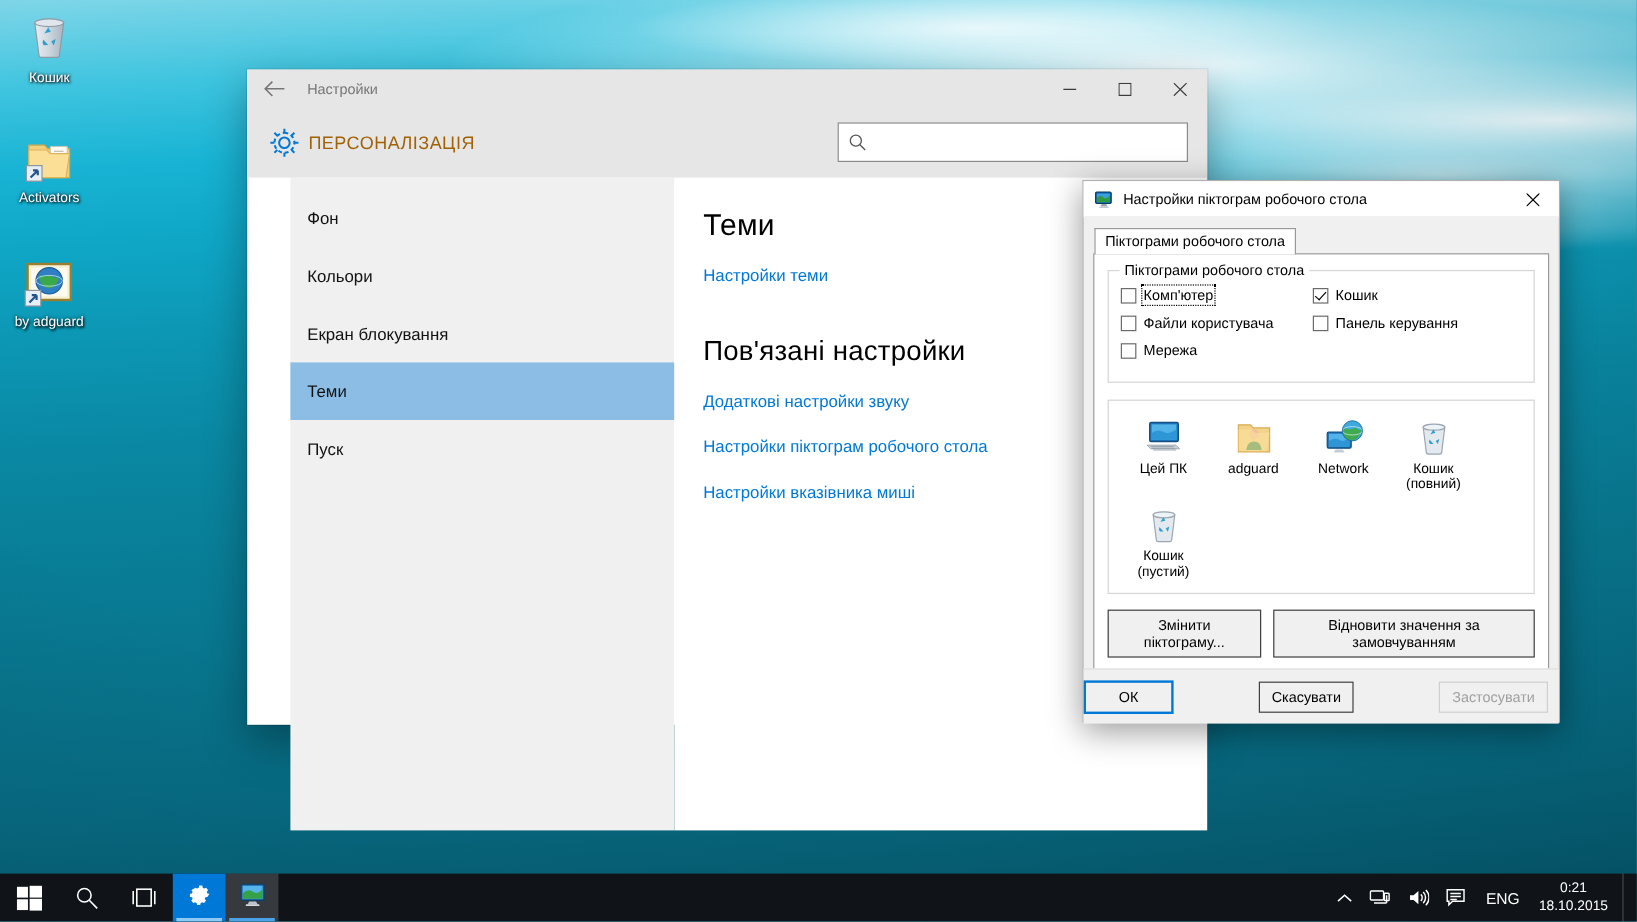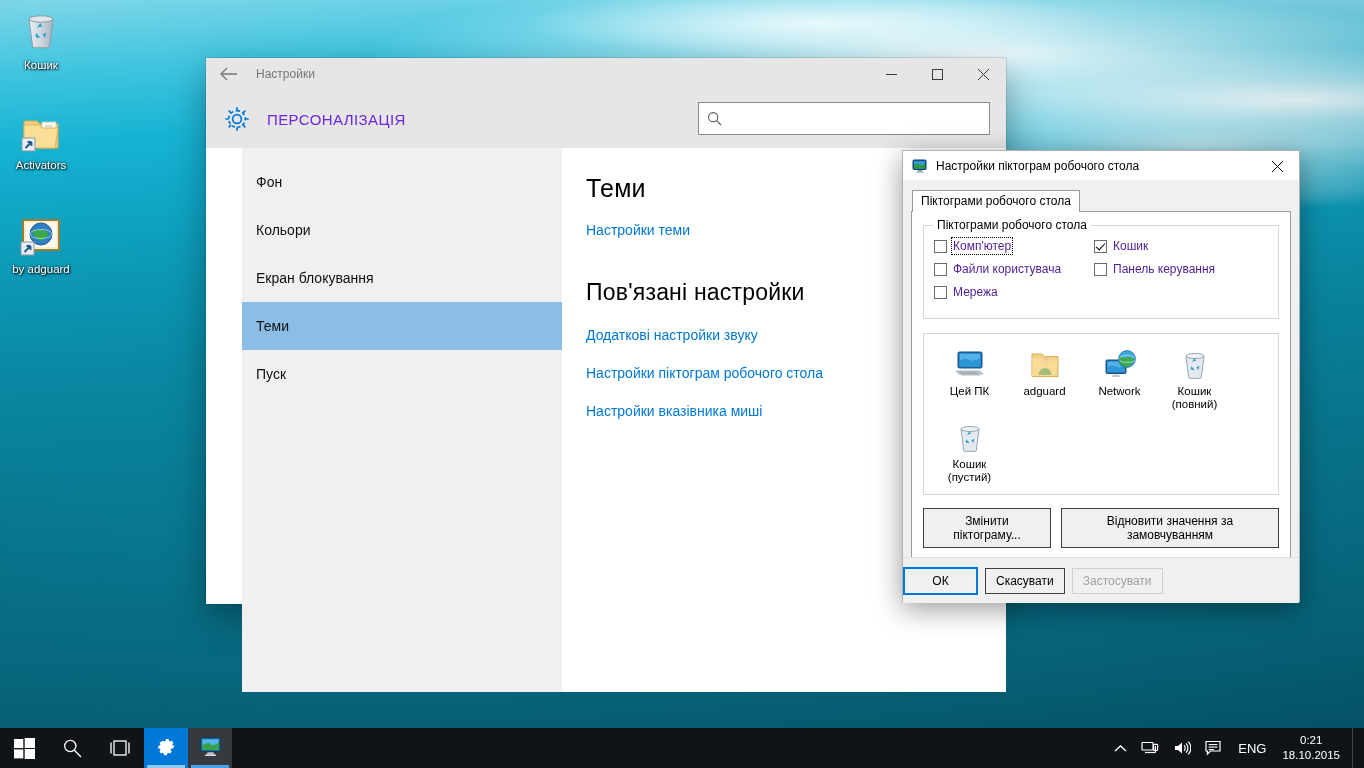--- a/index.html
+++ b/index.html
@@ -99,22 +99,22 @@
     color: #3b3b3b;
   }
   .sw-header {
     height: 58px; background: #e6e6e6;
     display: flex; align-items: center;
     padding: 0 0 0 14px;
     position: relative;
   }
   .sw-gear { width: 34px; height: 34px; display: flex; align-items: center; justify-content: center; }
   .sw-pagetitle {
-    font-size: 15px; color: #6d28d9; letter-spacing: .4px;
-    margin-left: 13px; font-weight: normal;
+    font-size: 15px; color: #a16207; letter-spacing: .4px;
+    margin-left: 3px; font-weight: normal;
   }
   .sw-search {
     position: absolute; right: 16px; top: 12px;
     width: 292px; height: 33px;
     background: #fff; border: 1px solid #8a8a8a;
     display: flex; align-items: center;
   }
   .sw-search input {
     border: 0; outline: 0; flex: 1;
     font-size: 13.5px; color: #333;
@@ -187,21 +187,21 @@
   }
   .groupbox > .gb-label {
     position: absolute; top: -8px; left: 9px;
     background: #fff; padding: 0 4px;
     font-size: 12px; color: #000;
   }
   .cb-grid { display: flex; flex-wrap: wrap; }
   .cb-row { display: flex; width: 100%; }
   .cb {
     display: flex; align-items: center;
-    font-size: 12px; color: #4c1d95;
+    font-size: 12px; color: #000000;
     margin-bottom: 9px; min-width: 160px;
   }
   .cb .box {
     width: 13px; height: 13px; border: 1px solid #6b6b6b;
     background: #fff; margin-right: 6px; flex: 0 0 13px;
     display: flex; align-items: center; justify-content: center;
     position: relative;
   }
   .cb .box.checked::after {
     content: ""; position: absolute;
@@ -231,21 +231,21 @@
     font-family: "Liberation Sans", sans-serif;
     cursor: default;
   }
   .wbtn.disabled { color: #a0a0a0; background: #f0f0f0; border-color: #cfcfcf; }
   .wbtn.default { border: 2px solid #0078d7; }
 
   .dlg-footer {
     position: absolute; left: 0; right: 0; bottom: 0;
     height: 46px; background: #f0f0f0;
     border-top: 1px solid #dfdfdf;
-    display: flex; align-items: center; justify-content: flex-start;
+    display: flex; align-items: center; justify-content: space-between;
     padding-right: 9px; gap: 7px;
   }
   .dlg-footer .wbtn { min-width: 75px; text-align: center; padding: 5px 10px; }
 
   
   #taskbar {
     position: absolute; left: 0; bottom: 0;
     width: 1364px; height: 40px;
     background: #101418;
     display: flex; align-items: stretch;

